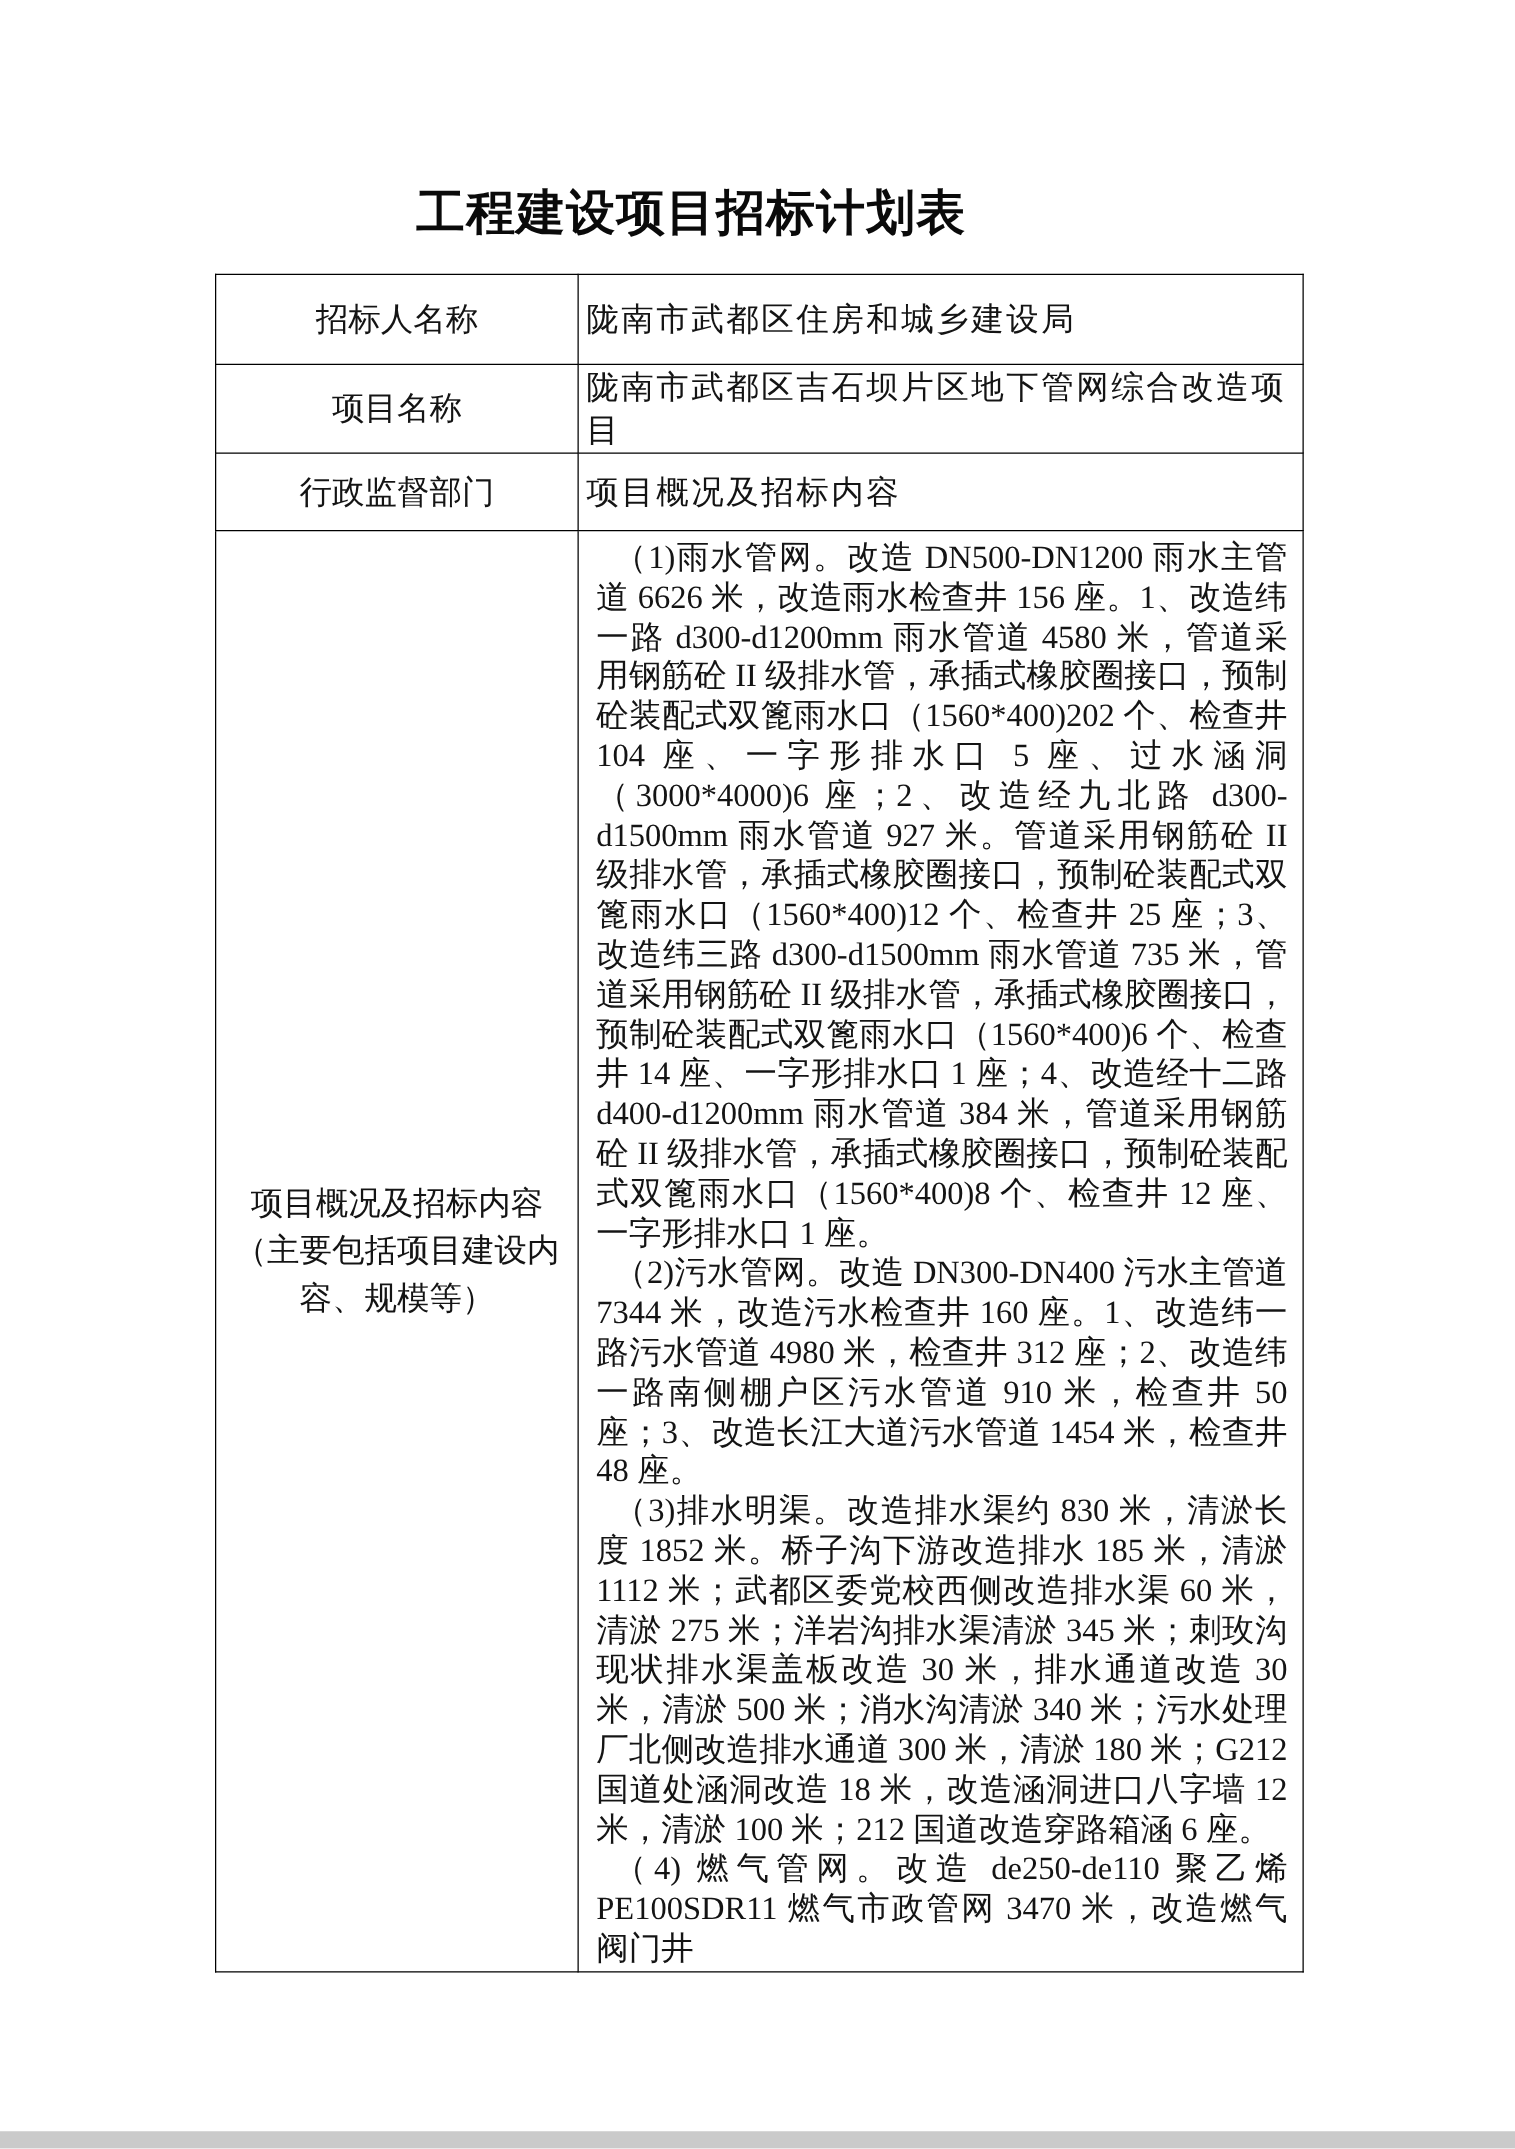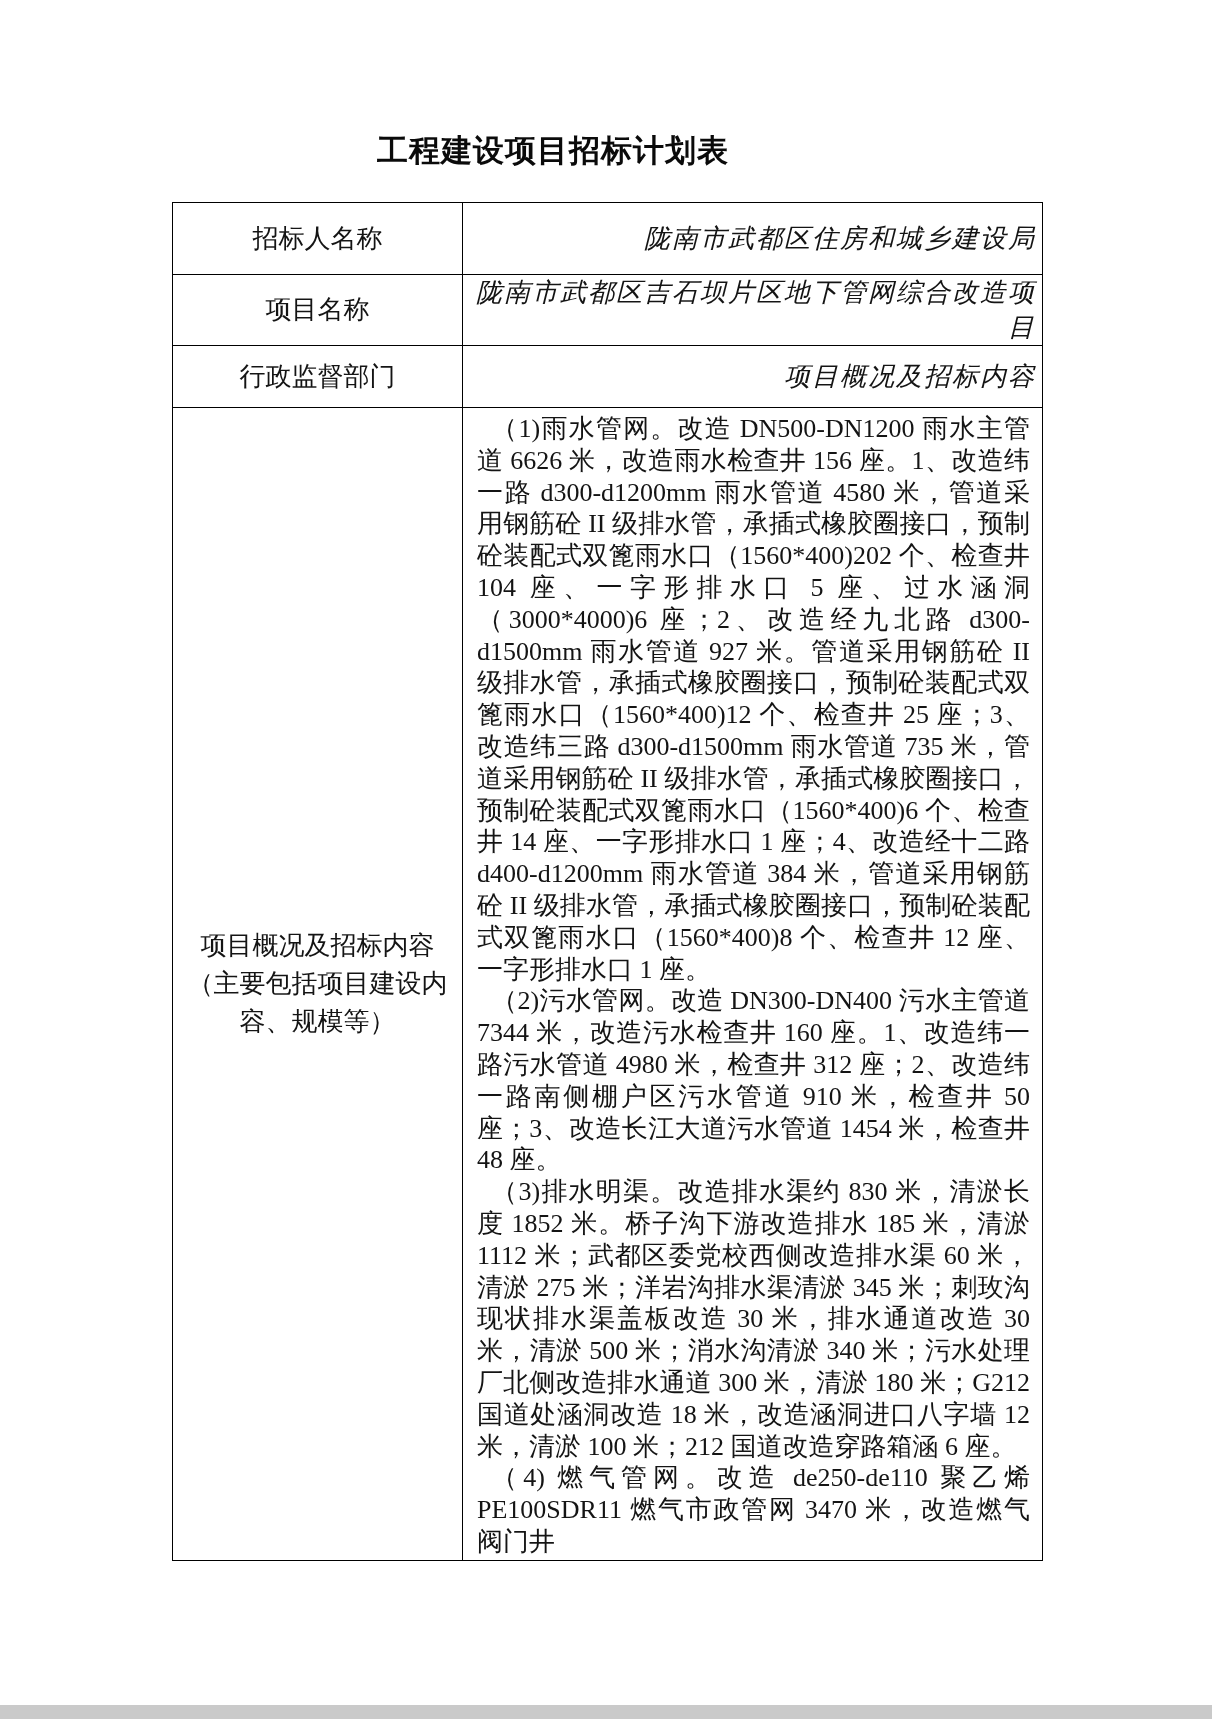--- a/index.html
+++ b/index.html
@@ -10,59 +10,58 @@
   }
   .page {
     position: relative;
     width: 1212px;
     height: 1719px;
     background: #ffffff;
     overflow: hidden;
   }
   .doc-title {
     position: absolute;
-    top: 130px;
+    top: 143px;
     left: 118px;
     width: 870px;
     text-align: center;
-    font-size: 31px;
+    font-size: 39px;
     font-weight: bold;
     letter-spacing: 1px;
     color: #0a0a0a;
     white-space: nowrap;
   }
   table.bid-table {
     position: absolute;
     left: 172px;
-    top: 202px;
+    top: 219px;
     width: 870px;
     border-collapse: collapse;
     table-layout: fixed;
   }
   table.bid-table td {
     border: 1.5px solid #000;
     font-size: 26px;
     color: #141414;
     overflow: hidden;
   }
   col.c-label { width: 290px; }
   col.c-value { width: 580px; }
 
   td.label-cell {
     text-align: center;
     vertical-align: middle;
     padding: 0 2px;
     line-height: 1.45;
   }
   td.value-center {
-    text-align: right;
+    text-align: left;
     vertical-align: middle;
     padding: 0 6px;
     letter-spacing: 2px;
-    font-style: italic;
   }
   td.value-text {
     vertical-align: top;
     text-align: justify;
     text-justify: inter-character;
     padding: 3px 12px 2px 14px;
   }
   td.value-text.approval { line-height: 29px; }
   td.value-text.overview { line-height: 31.8px; padding-top: 5px; margin-left: 20px; }
   td.value-text p {

